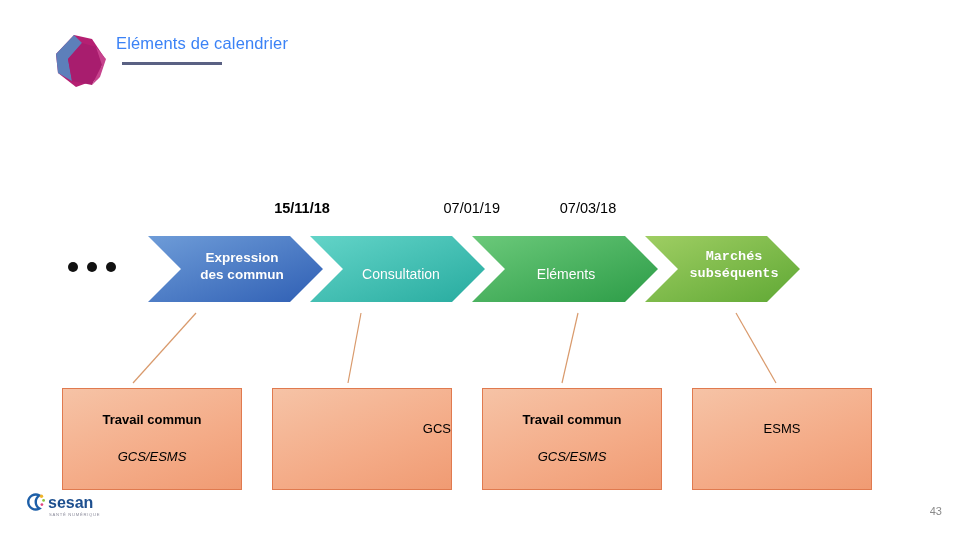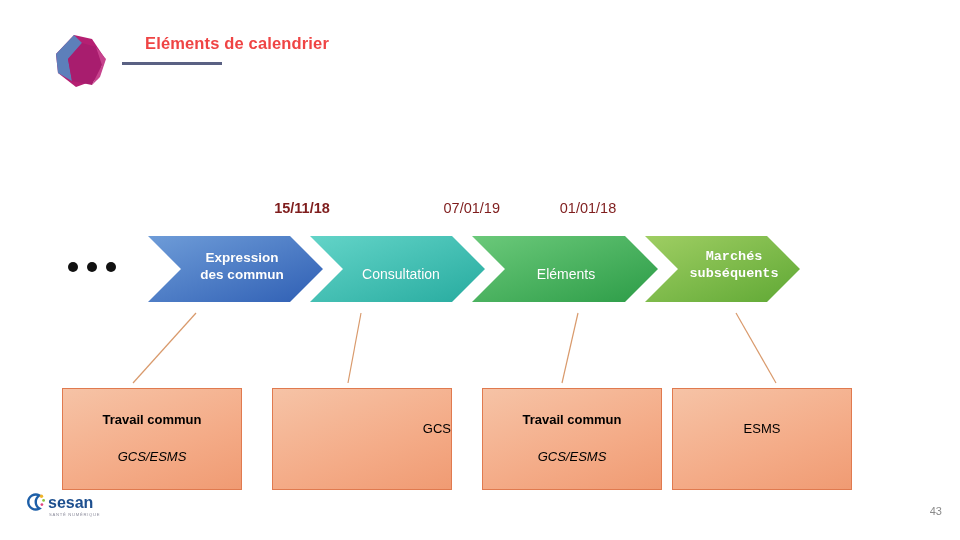--- a/index.html
+++ b/index.html
@@ -24,39 +24,38 @@
   }
   #brand-logo {
     position: absolute;
     left: 52px; top: 33px;
     width: 58px; height: 56px;
   }
   #page-title {
     position: absolute;
     left: 116px; top: 34px;
     font-size: 16.5px;
-    font-weight: 700;
-    color: #ef4444;
+    font-weight: 400;
+    color: #3b82f6;
     letter-spacing: 0.15px;
     white-space: nowrap;
-    margin-left: 29px;
   }
   #title-rule {
     position: absolute;
     left: 122px; top: 62px;
     width: 100px; height: 3px;
     background: #5a6183;
   }
 
   
   .date-label {
     position: absolute;
     top: 200px;
     font-size: 14.5px;
-    color: #7f1d1d;
+    color: #000000;
     white-space: nowrap;
     text-align: center;
   }
   #date-0 { left: 232px; width: 140px; font-weight: 700; }
   #date-1 { left: 360px; width: 140px; text-align: right; }
   #date-2 { left: 518px; width: 140px; }
 
   
   #ellipsis-dots {
     position: absolute;
@@ -121,21 +120,21 @@
     justify-content: center;
     text-align: center;
     color: #000000;
     font-size: 13px;
     line-height: 1.45;
     white-space: pre-line;
   }
   #box-0 { left: 62px;  font-weight: 600; }
   #box-1 { left: 272px; font-weight: 400; justify-content: flex-end; }
   #box-2 { left: 482px; font-weight: 600; }
-  #box-3 { left: 672px; font-weight: 400; }
+  #box-3 { left: 692px; font-weight: 400; }
 
   .info-box .bx-line1 { display: block; }
   .info-box .bx-line2 { display: block; font-weight: 400; font-style: italic; }
 
   
   #footer-logo {
     position: absolute;
     left: 26px; top: 490px;
     width: 92px; height: 30px;
   }
@@ -157,21 +156,21 @@
     <path d="M30 10 L16 26 L20 48 L40 52 L50 32 L44 14 Z" fill="#a81d6e"></path>
     <path d="M44 14 L50 32 L40 52 L48 44 L54 26 Z" fill="#c6438d"></path>
   </svg>
 
   <div id="page-title">Eléments de calendrier</div>
   <div id="title-rule"></div>
 </div>
 
 <div id="date-0" class="date-label">15/11/18</div>
 <div id="date-1" class="date-label">07/01/19</div>
-<div id="date-2" class="date-label">01/01/18</div>
+<div id="date-2" class="date-label">07/03/18</div>
 
 <div id="ellipsis-dots">
   <span class="dot"></span>
   <span class="dot"></span>
   <span class="dot"></span>
 </div>
 
 <svg id="chevron-row" viewBox="0 0 960 540">
   <defs>
     <linearGradient id="grad0" x1="0" y1="0" x2="1" y2="1">

